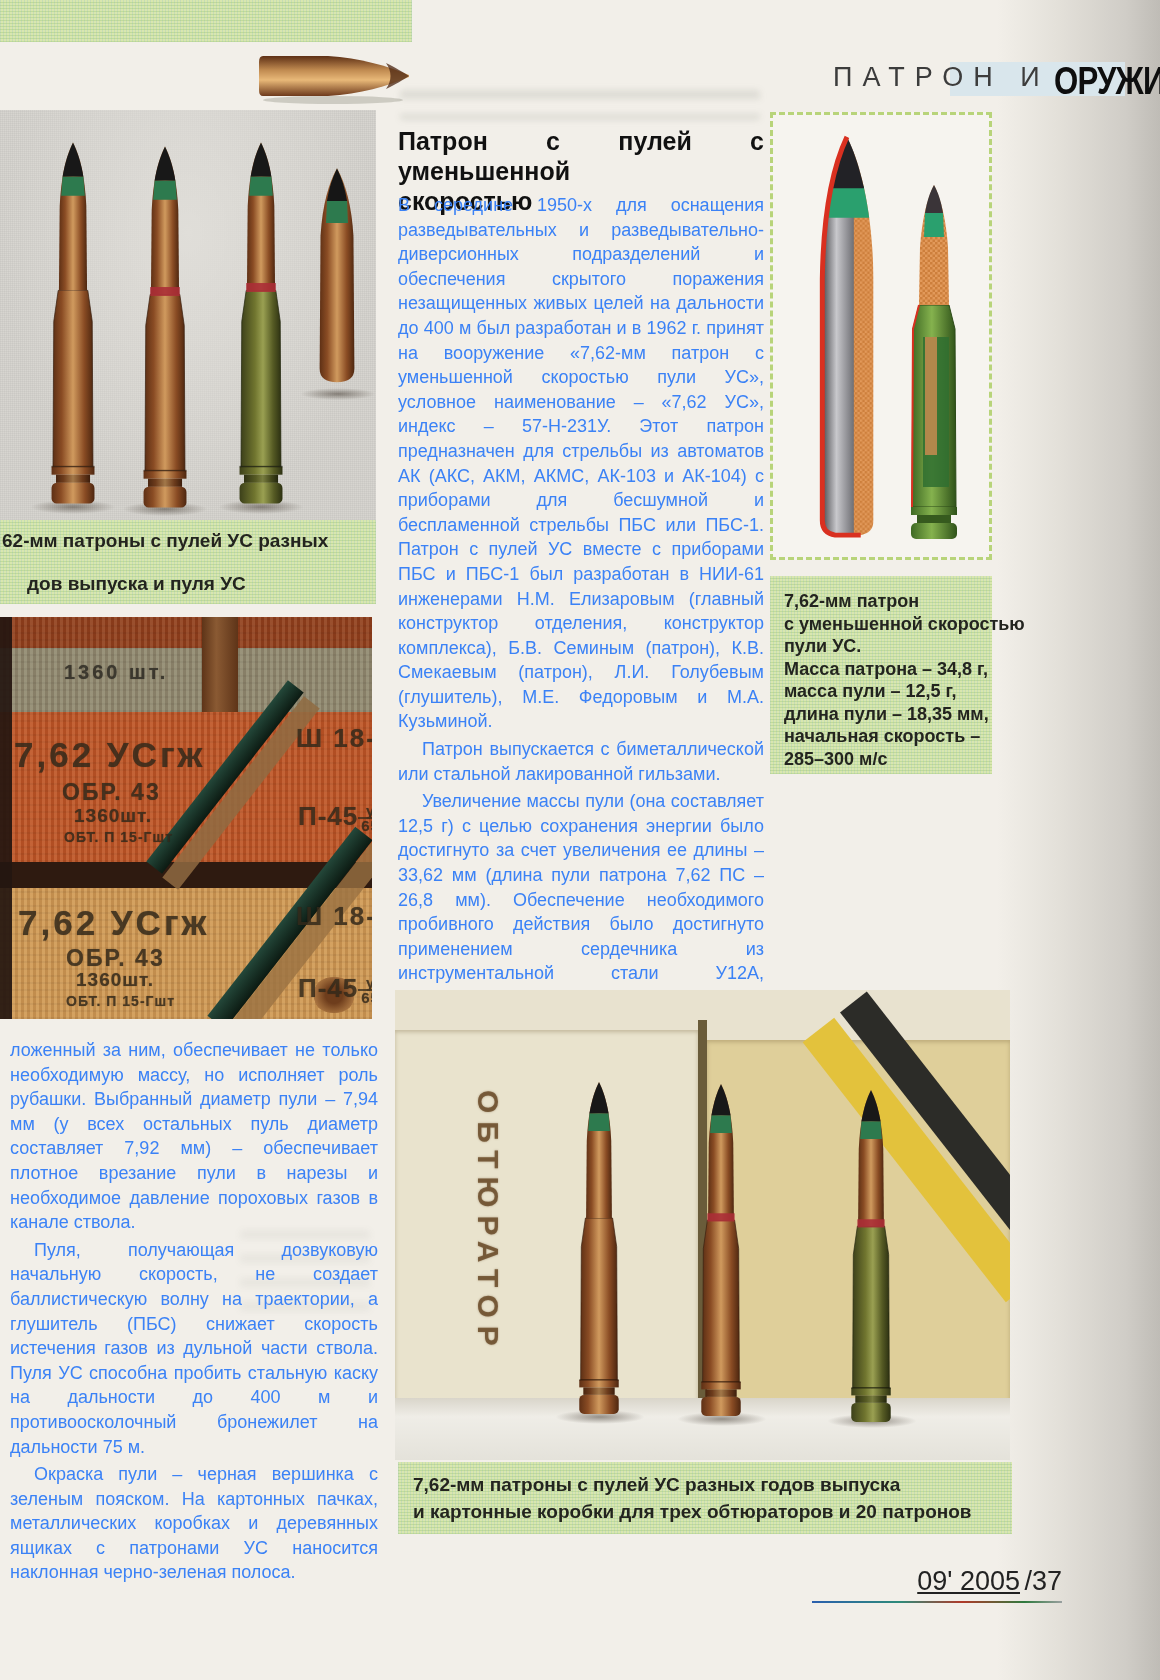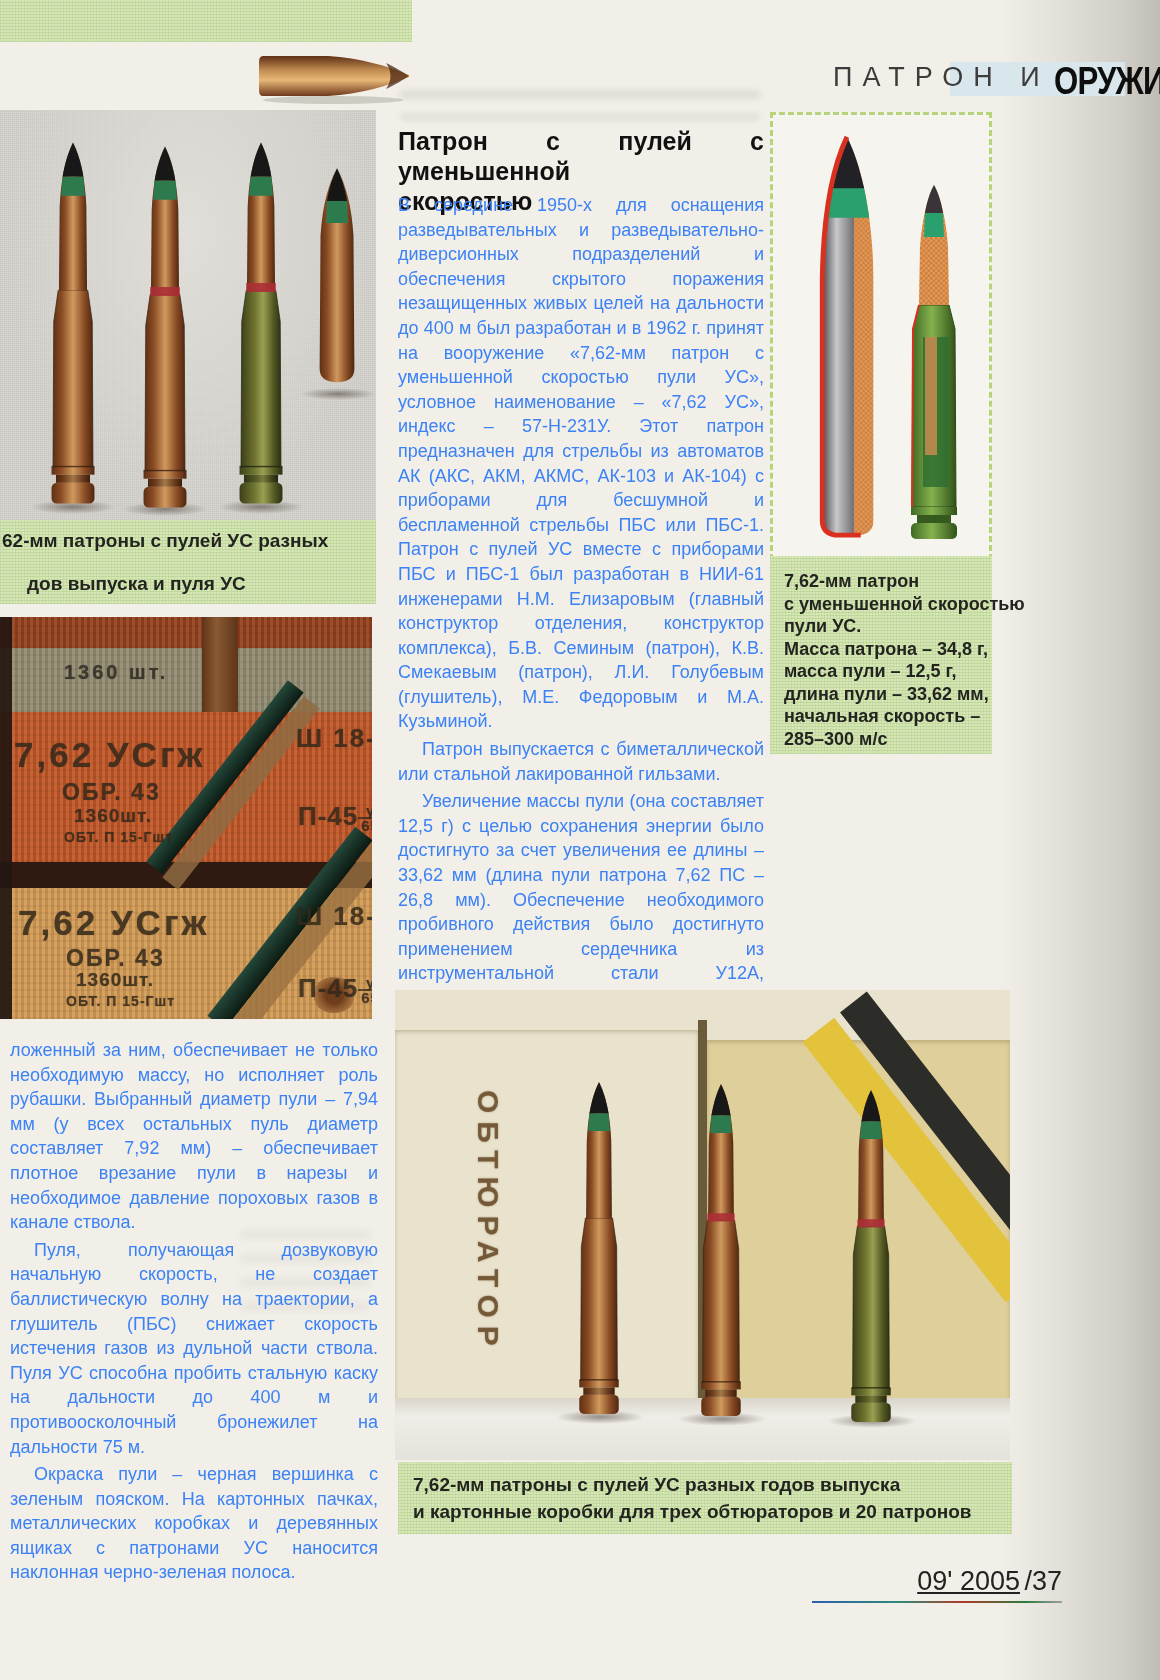--- a/index.html
+++ b/index.html
@@ -239,27 +239,27 @@
     <path d="M39,8 C32,22 27,42 25,70 L24,128 L54,128 L53,70 C51,42 46,22 39,8 Z" fill="url(#pCheck)"></path>
     <path d="M30,36 L48,36 L49,60 L29,60 Z" fill="#2aa06e"></path>
     <path d="M39,8 C35,15 32,24 30,36 L48,36 C46,24 43,15 39,8 Z" fill="#3a3438"></path>
     <rect x="16" y="330" width="46" height="8" fill="url(#gGreenCase)"></rect>
     <rect x="22" y="338" width="34" height="8" fill="#365a1e"></rect>
     <rect x="16" y="346" width="46" height="16" rx="5" fill="url(#gGreenCase)"></rect>
     <path d="M24,128 L18,152 L17,330" fill="none" stroke="#d93020" stroke-width="2"></path>
   </svg>
 </div>
 
-<div class="abs green" style="left:770px;top:556px;width:222px;height:198px;box-sizing:border-box;padding:14px 0 0 14px;">
+<div class="abs green" style="left:770px;top:576px;width:222px;height:198px;box-sizing:border-box;padding:14px 0 0 14px;">
   <div class="specline">7,62-мм патрон</div>
   <div class="specline">с уменьшенной скоростью</div>
   <div class="specline">пули УС.</div>
   <div class="specline">Масса патрона – 34,8 г,</div>
   <div class="specline">масса пули – 12,5 г,</div>
-  <div class="specline">длина пули – 33,62 мм,</div>
+  <div class="specline">длина пули – 18,35 мм,</div>
   <div class="specline">начальная скорость –</div>
   <div class="specline">285–300 м/с</div>
 </div>
 
 <div class="abs linen" style="left:395px;top:990px;width:615px;height:470px;overflow:hidden;background:#e8e2cf;">
   <div class="abs linen" style="left:0;top:40px;width:303px;height:390px;background:#e9e3cd;box-shadow:inset 0 2px 4px rgba(120,100,60,.35);"></div>
   <div class="abs" style="left:303px;top:30px;width:9px;height:400px;background:#6a5c3a;"></div>
   <div class="abs linen" style="left:312px;top:50px;width:303px;height:380px;background:#dfcf9a;box-shadow:inset 0 2px 4px rgba(120,100,60,.35);"></div>
   <div class="abs" style="left:360px;top:150px;width:330px;height:40px;background:#e3c23c;transform:rotate(52deg);"></div>
   <div class="abs" style="left:395px;top:125px;width:330px;height:34px;background:#2c2c28;transform:rotate(52deg);"></div>

